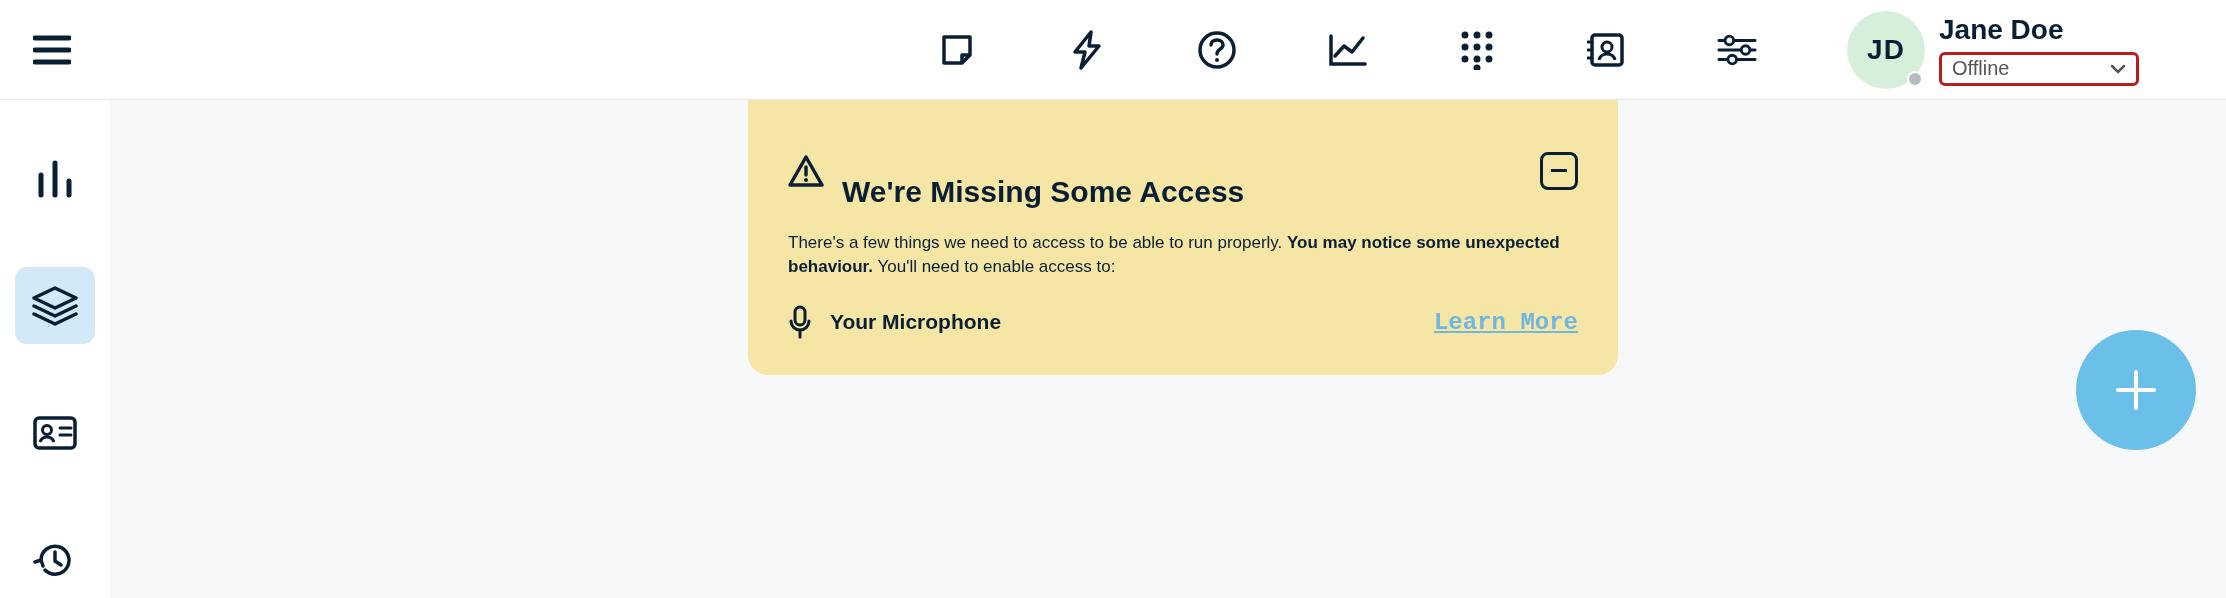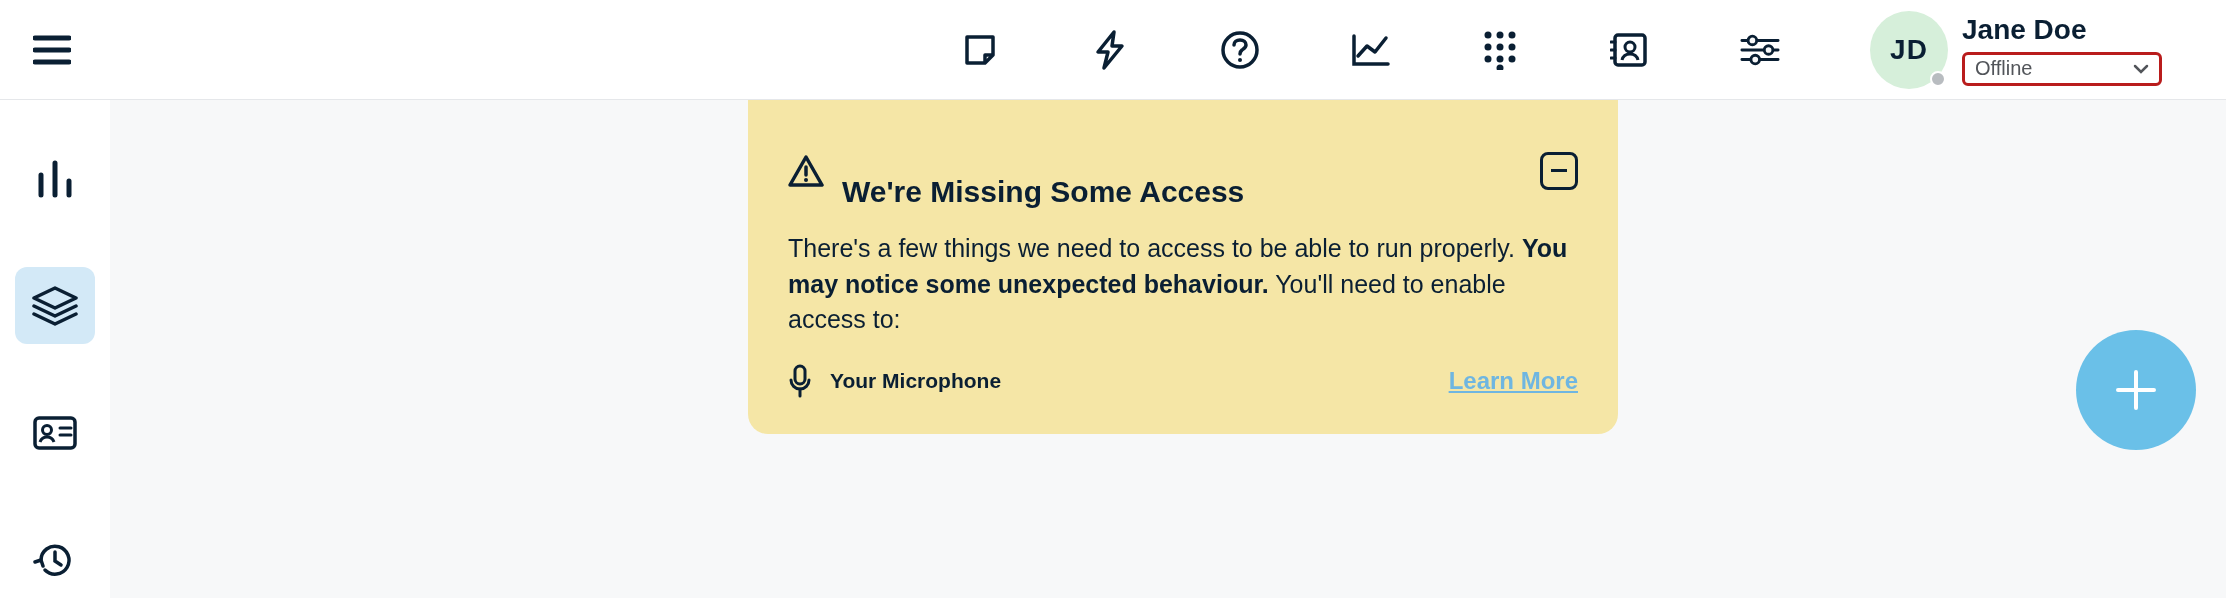--- a/index.html
+++ b/index.html
@@ -23,21 +23,21 @@
       margin-left: 28px;
       width: 48px; height: 48px;
       display: flex; align-items: center; justify-content: center;
       cursor: pointer;
     }
     .header-icons {
       margin-left: auto;
       display: flex;
       align-items: center;
       gap: 90px;
-      padding-right: 40px;
+      padding-right: 63px;
     }
     .header-icon {
       width: 40px; height: 40px;
       display: flex; align-items: center; justify-content: center;
       cursor: pointer;
       color: #0a1f33;
     }
     .user {
       display: flex; align-items: center; gap: 14px;
       padding-right: 24px;
@@ -104,35 +104,36 @@
     }
     .notice-title { font-weight: 800; font-size: 30px; margin-top: 43px; }
     .collapse {
       margin-left: auto;
       width: 38px; height: 38px;
       border: 3px solid #0a1f33; border-radius: 8px;
       display: flex; align-items: center; justify-content: center;
       cursor: pointer;
     }
     .collapse-line { width: 16px; height: 3px; background: #0a1f33; }
-    .notice-body { font-size: 25px; line-height: 1.42; }
+    .notice-body { font-size: 17px; line-height: 1.42; }
     .notice-body strong { font-weight: 800; }
     .access-row {
       display: flex; align-items: center;
       margin-top: 26px;
     }
     .access-label {
       font-weight: 800; font-size: 21px; margin-left: 18px;
     }
     .learn-more {
       margin-left: auto;
       color: #6fb6e1;
       font-weight: 800; font-size: 24px;
       text-decoration: underline;
       cursor: pointer;
+      font-family: Liberation Mono, monospace;
     }
     .fab {
       position: absolute;
       right: 30px; bottom: 148px;
       width: 120px; height: 120px;
       border-radius: 50%;
       background: #6ac0e8;
       display: flex; align-items: center; justify-content: center;
       cursor: pointer;
       color: #fff;

